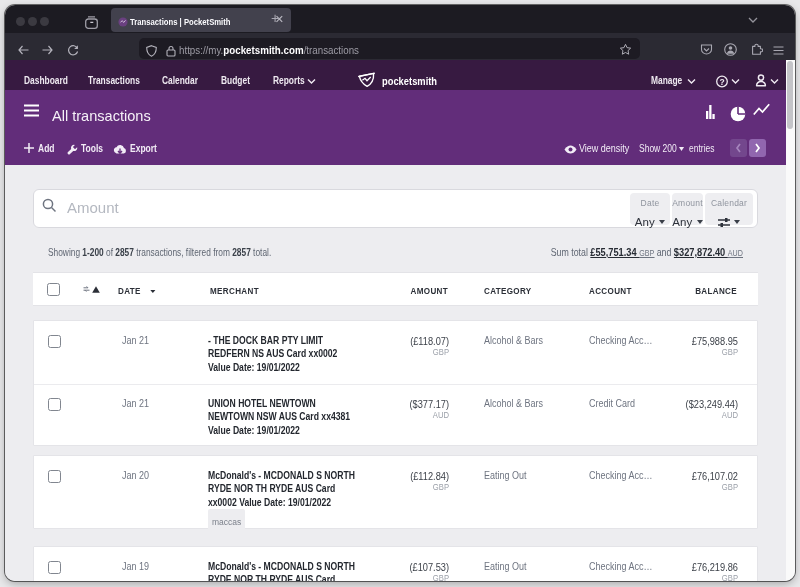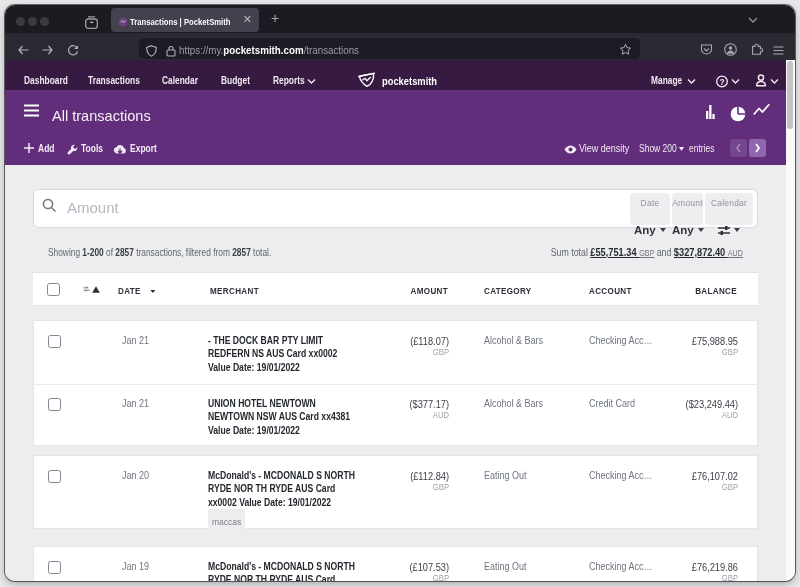--- a/index.html
+++ b/index.html
@@ -7,21 +7,21 @@
   body { background:#e8e8ea; font-family:"Liberation Sans", sans-serif; position:relative; }
   svg { display:block; }
   #win {
     position:absolute; left:5px; top:5px; width:790px; height:575.5px;
     border-radius:10px; overflow:hidden; background:#ededf0;
     box-shadow:0 0 0 1px rgba(0,0,0,0.55), 0 3px 8px rgba(0,0,0,0.28);
   }
   
   #tabbar { position:absolute; left:0; top:0; width:790px; height:28px; background:#1c1b22; }
   .dot { position:absolute; width:9px; height:9px; border-radius:50%; background:#3b3a41; top:11.5px; }
-  #tab { position:absolute; left:106px; top:3px; width:148px; height:24px; background:#42414d; border-radius:4px; }
+  #tab { position:absolute; left:106px; top:3px; width:180px; height:24px; background:#42414d; border-radius:4px; }
   #tab .title { position:absolute; left:19px; top:7.5px; font-size:9.5px; font-weight:700; color:#fbfbfe; white-space:nowrap; transform:scaleX(0.81); transform-origin:0 50%; }
   #tab .close { position:absolute; right:7px; top:5px; color:#b9b8c1; font-size:11px; }
   #newtab { position:absolute; left:266px; top:5px; color:#a9a8b2; font-size:14px; font-weight:400; }
   #tablist { position:absolute; left:743px; top:12px; }
   #fxview { position:absolute; left:80px; top:11px; }
   #navrow { position:absolute; left:0; top:28px; width:790px; height:27px; background:#2b2a33; }
   #urlfield { position:absolute; left:134px; top:33px; width:501px; height:20.5px; background:#1d1b23; border-radius:5px; }
   #urltext { position:absolute; left:174px; top:38.5px; font-size:10.5px; color:#9e9da6; white-space:nowrap; transform:scaleX(0.93); transform-origin:0 50%; }
   #urltext b { color:#fdfdfe; font-weight:700; }
   .navico { position:absolute; top:35px; }
@@ -35,21 +35,21 @@
   #alltx { position:absolute; left:47px; top:101.5px; font-size:15px; font-weight:400; color:#f6f1f8; transform:scaleX(0.97); transform-origin:0 50%; }
   #ptool { position:absolute; left:0; top:126px; width:781px; height:34px; background:#622d7a; }
   .t { position:absolute; font-size:10px; font-weight:700; color:#f2ecf6; top:138px; white-space:nowrap; transform:scaleX(0.85); transform-origin:0 50%; }
   .pgbtn { position:absolute; top:134px; width:17px; height:18px; border-radius:3px; }
   
   #content { position:absolute; left:0; top:160px; width:781px; height:416px; background:#ededf0; font-size:10px;}
   #search { position:absolute; left:28px; top:23.5px; width:725px; height:39px; background:#fff; border:1px solid #d9d9de; border-radius:6px; }
   #searchph { position:absolute; left:62px; top:33.5px; font-size:15px; color:#b4b8c0; }
   .fbtn { position:absolute; top:28px; height:32px; background:#eeeef1; border-radius:4px; text-align:center; }
   .fbtn .lab { font-size:8.5px; color:#8f949e; margin-top:4.5px; letter-spacing:0.2px;}
-  .fbtn .val { font-size:11.5px; font-weight:700; color:#2e323b; margin-top:16px; white-space:nowrap; }
+  .fbtn .val { font-size:11.5px; font-weight:400; color:#2e323b; margin-top:8px; white-space:nowrap; }
   .caret { display:inline-block; width:0; height:0; border-left:3.5px solid transparent; border-right:3.5px solid transparent; border-top:4px solid #3a3f48; vertical-align:1.5px; margin-left:4.5px;}
   #showing { position:absolute; left:43px; top:80.5px; font-size:10.5px; color:#5f6672; white-space:nowrap; transform:scaleX(0.795); transform-origin:0 50%; }
   #showing b { color:#3a4049; }
   #sumline { position:absolute; right:43px; top:80.5px; font-size:10.5px; color:#5f6672; white-space:nowrap; transform:scaleX(0.84); transform-origin:100% 50%; }
   #sumline .amt { color:#272c34; font-weight:700; font-size:11px; text-decoration:underline; }
   #sumline .cur { color:#6e7480; font-size:8.5px; font-weight:400; text-decoration:underline; }
   
   #thead { position:absolute; left:28px; top:107px; width:725px; height:34px; background:#fff; border-top:1px solid #e3e3e7; border-bottom:1px solid #e3e3e7; }
   #thead .h { position:absolute; top:12px; font-size:9.5px; font-weight:700; color:#2b2f37; letter-spacing:0.4px; transform:scaleX(0.85); transform-origin:0 50%; white-space:nowrap; }
   #thead .hr { transform-origin:100% 50%; }

